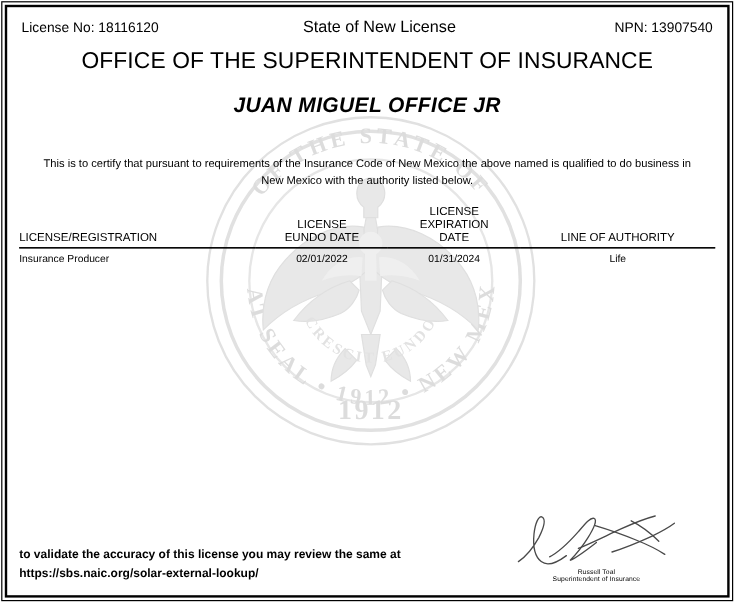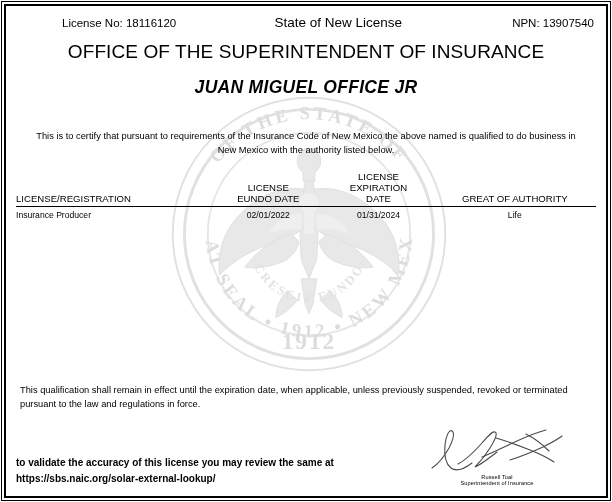--- a/index.html
+++ b/index.html
@@ -59,21 +59,20 @@
   }
 
   
   .top-row {
     position: relative;
     z-index: 2;
     display: flex;
     align-items: baseline;
     justify-content: space-between;
     padding: 9px 6px 0 6px;
-    margin-left: 44px;
   }
   .lic-no {
     font-size: 11.5px;
     white-space: nowrap;
   }
   .state-title {
     font-size: 13.5px;
     white-space: nowrap;
     position: relative;
     left: -6px;
@@ -270,36 +269,35 @@
             <th class="c-issue">
               <span>LICENSE</span><br>
               <span>EUNDO DATE</span>
             </th>
             <th class="c-exp">
               <span>LICENSE</span><br>
               <span>EXPIRATION</span><br>
               <span>DATE</span>
             </th>
             <th class="c-loa">
-              <span>GREAT OF AUTHORITY</span>
+              <span>LINE OF AUTHORITY</span>
             </th>
           </tr>
         </thead>
         <tbody>
           <tr>
             <td class="c-reg">Insurance Producer</td>
             <td class="c-issue">02/01/2022</td>
             <td class="c-exp">01/31/2024</td>
             <td class="c-loa">Life</td>
           </tr>
         </tbody>
       </table>
     </div>
 
-    <div class="qualification">This qualification shall remain in effect until the expiration date, when applicable, unless previously suspended, revoked or terminated pursuant to the law and regulations in force.</div>
 
     <div class="footer">
       <div class="validate">
         <div>to validate the accuracy of this license you may review the same at</div>
         <div>https://sbs.naic.org/solar-external-lookup/</div>
       </div>
 
       <div class="sig-block">
         <svg class="sig-svg" width="150" height="54" viewBox="0 0 150 54" aria-hidden="true">
           <g fill="none" stroke="#4a4a4a" stroke-width="1.1" stroke-linecap="round">

